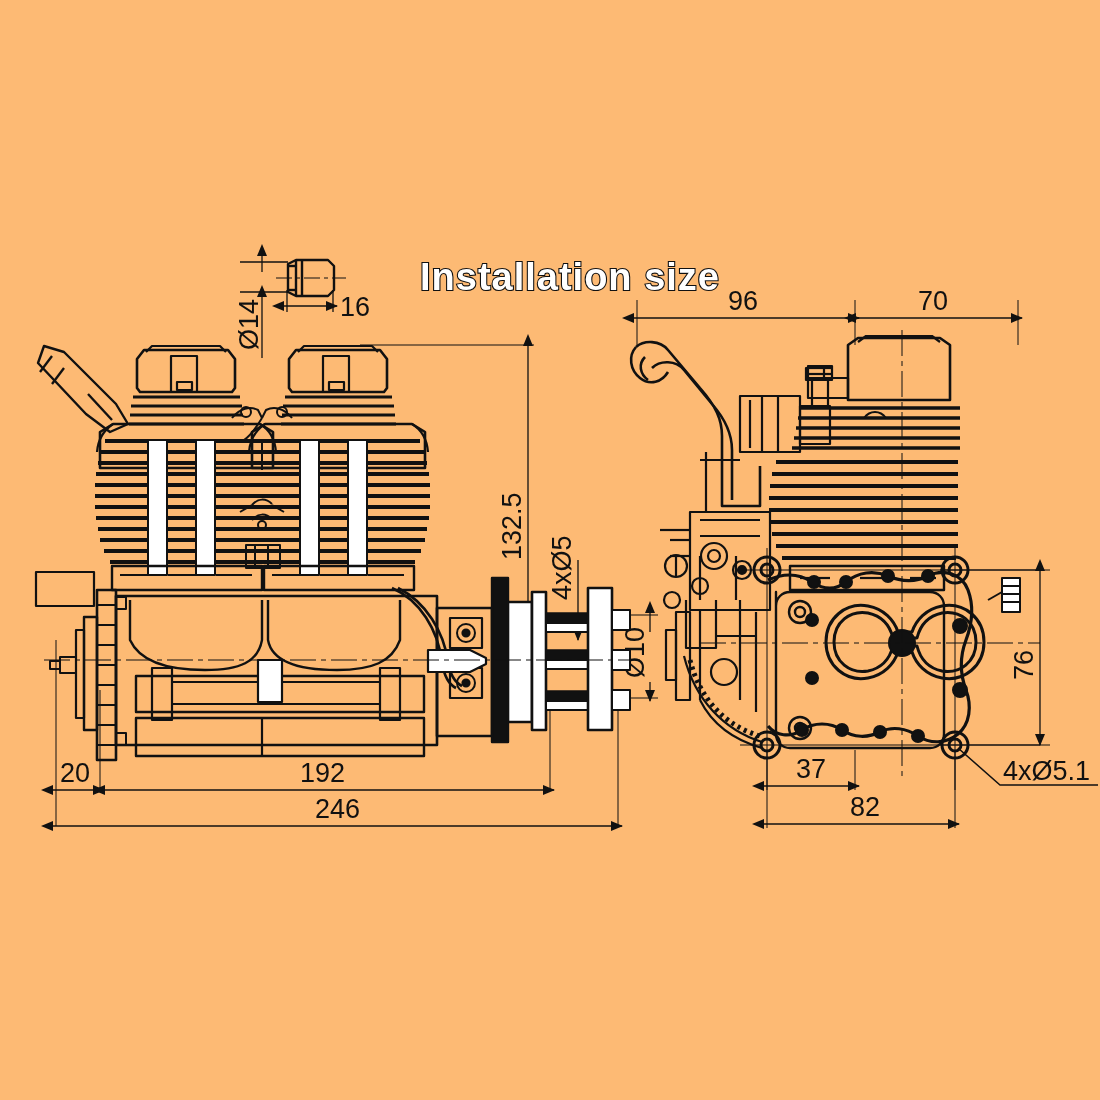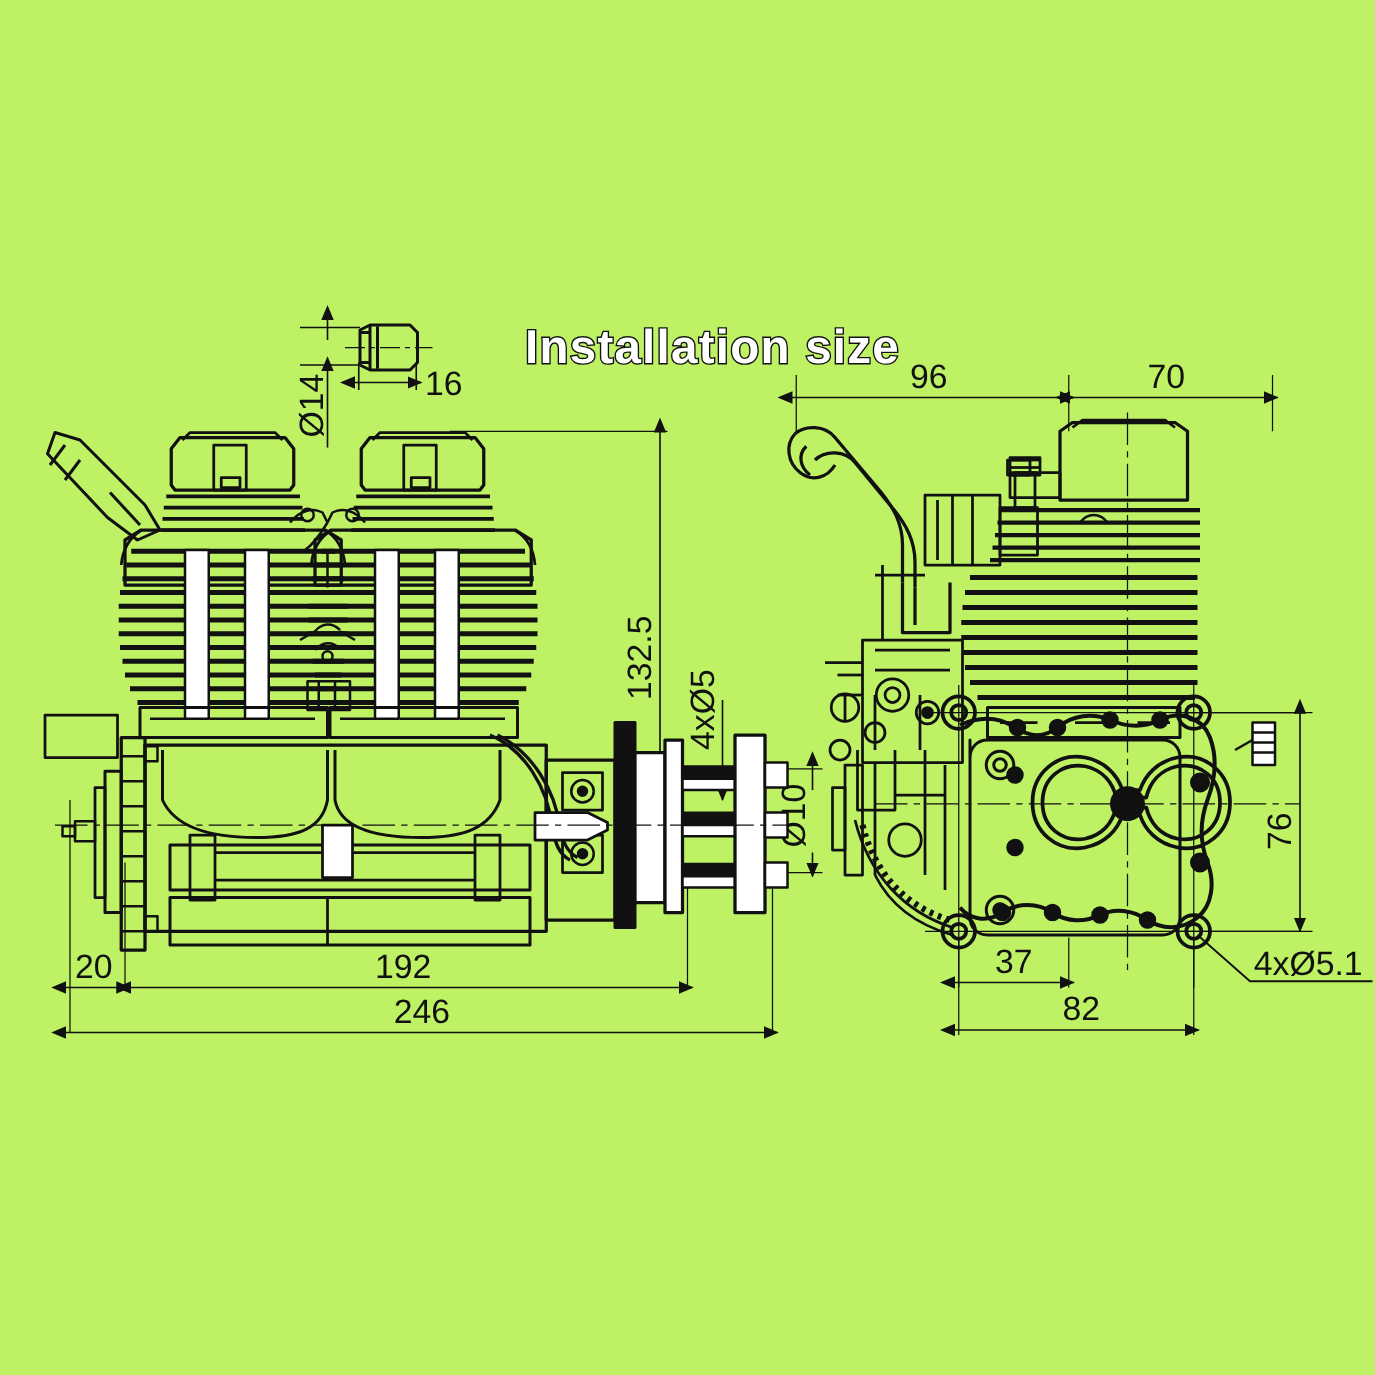--- a/index.html
+++ b/index.html
@@ -1,18 +1,18 @@
 <!DOCTYPE html>
 <html><head>
 <meta charset="utf-8">
 <style>
   html,body{margin:0;padding:0;background:#ffffff;}
   body{width:1100px;height:1100px;overflow:hidden;
        font-family:"Liberation Sans", sans-serif;}
-  #stage{position:relative;width:1100px;height:1100px;background:#bef264;}
+  #stage{position:relative;width:1100px;height:1100px;background:#fdba74;}
   svg.layer{position:absolute;left:0;top:0;width:1100px;height:1100px;}
   .dimtxt{font-family:"Liberation Sans", sans-serif;font-size:27px;fill:#111;}
   .title-txt{font-family:"Liberation Sans", sans-serif;font-size:38px;font-weight:bold;
              fill:#ffffff;stroke:#111;stroke-width:2.2px;paint-order:stroke fill;
              letter-spacing:1px;}
 </style>
 </head>
 <body>
 
 <div id="stage">

